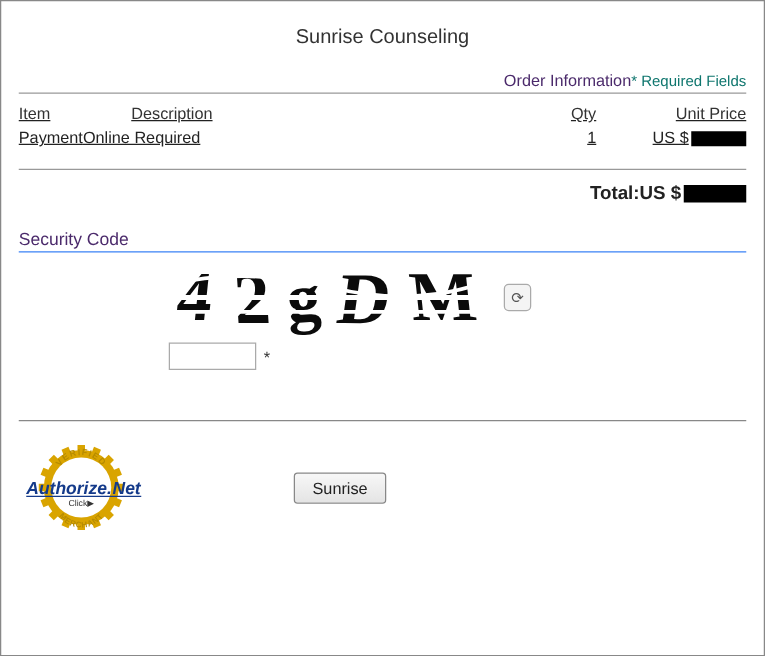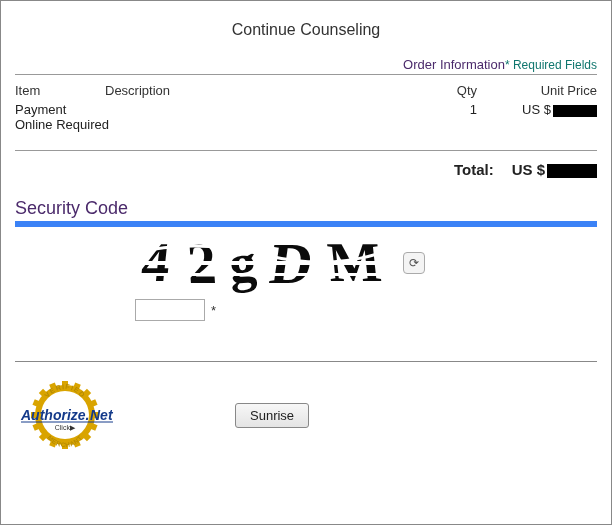--- a/index.html
+++ b/index.html
@@ -35,33 +35,34 @@
   }
   .section-head .label {
     font-size: 13px;
   }
   .section-head .req {
     font-size: 12px;
     color: #0f766e;
   }
   .order-table {
     width: 100%;
+    text-decoration: underline;
   }
   .order-header, .order-row {
     display: flex;
     gap: 0;
   }
   .col-item { width: 90px; }
   .col-desc { flex: 1; }
   .col-qty  { width: 60px; text-align: right; }
   .col-price{ width: 120px; text-align: right; }
   .order-header { color: #333; margin-bottom: 4px; }
   .order-row { color: #222; }
   .order-row .sub { color: #222; }
-  .desc-stack { display: flex; flex-direction: column; }
+  .desc-stack { display: flex; }
   .redact {
     display: inline-block;
     width: 44px;
     height: 12px;
     background: #000;
     vertical-align: middle;
     margin-left: 2px;
   }
   .redact-lg {
     width: 50px;
@@ -69,30 +70,29 @@
   }
   hr.sep {
     border: none;
     border-top: 1px solid #999;
     margin: 18px 0 10px 0;
   }
   .total-row {
     display: flex;
     justify-content: flex-end;
     align-items: center;
-    gap: 18px;
     font-weight: bold;
     font-size: 15px;
     margin-bottom: 20px;
   }
   .sec-head {
-    border-bottom: 6px solid #3b82f6;
+    border-bottom: 1px solid #3b82f6;
     padding-bottom: 2px;
     color: #4b2a6b;
-    font-size: 18px;
+    font-size: 14px;
     margin-bottom: 6px;
   }
   .captcha-area {
     padding-left: 120px;
   }
   .captcha-row {
     display: flex;
     align-items: center;
     gap: 8px;
     margin-bottom: 6px;
@@ -160,21 +160,21 @@
     background: linear-gradient(#f7f7f7,#e4e4e4);
     cursor: pointer;
     color: #222;
   }
 </style>
 </head>
 <body>
 
 <div class="page">
 
-  <div class="title">Continue Counseling</div>
+  <div class="title">Sunrise Counseling</div>
 
   <div class="section-head">
     <span class="label">Order Information</span>
     <span class="req">* Required Fields</span>
   </div>
 
   <div class="order-table">
     <div class="order-header">
       <div class="col-item">Item</div>
       <div class="col-desc">Description</div>

